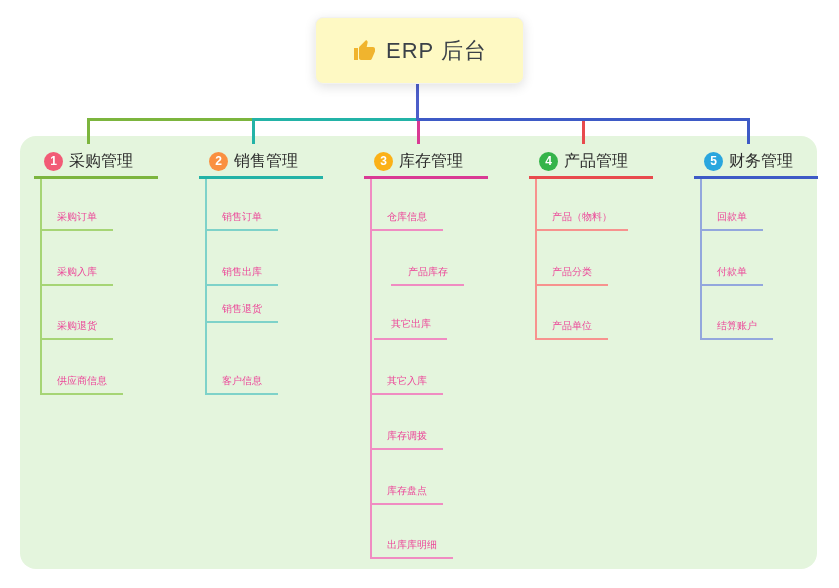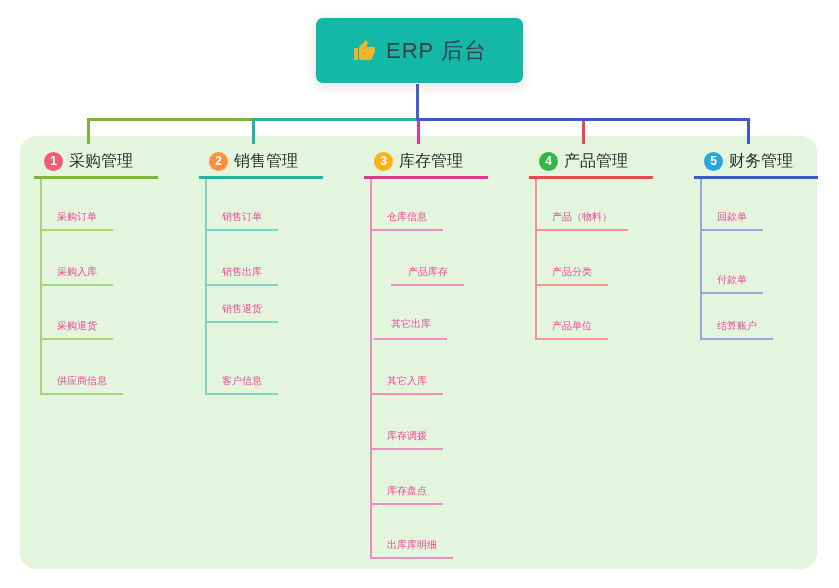--- a/index.html
+++ b/index.html
@@ -6,21 +6,21 @@
   #stage{
     position:relative;width:839px;height:588px;overflow:hidden;background:#ffffff;
     font-family:"Liberation Sans","DejaVu Sans",sans-serif;
   }
   #panel{
     position:absolute;left:20px;top:136px;width:797px;height:433px;
     border-radius:16px;
   }
   #root-node{
     position:absolute;left:315px;top:17px;width:207px;height:65px;
-    background:#14b8a6;border:1px solid #f1f1f1;border-radius:8px;
+    background:#fef9c3;border:1px solid #f1f1f1;border-radius:8px;
     box-shadow:0 3px 12px rgba(0,0,0,.12);
     display:flex;align-items:center;justify-content:center;gap:10px;
   }
   #root-node .root-label{font-size:22px;color:#3b4148;letter-spacing:1px;}
   .hline{position:absolute;top:118px;height:3px;}
   .stub{position:absolute;top:118px;width:3px;height:26px;}
   #root-stem{position:absolute;left:416px;top:81px;width:3px;height:40px;}
   .branch-title{
     position:absolute;top:147px;width:114px;height:29px;
     display:flex;align-items:center;gap:6px;padding-left:10px;
@@ -131,21 +131,21 @@
         <span class="child-label">产品单位</span>
       </div>
       <div class="branch-title" style="left: 694px; border-bottom: 3px solid rgb(62, 90, 198);">
         <span class="branch-badge" style="background: rgb(42, 166, 222);">5</span>
         <span class="branch-label">财务管理</span>
       </div>
       <div class="vline" style="left: 700px; top: 179px; height: 161.4px; background: rgb(147, 167, 221);"></div>
       <div class="child-node" style="left: 700px; top: 204px; border-bottom: 2px solid rgb(147, 167, 221);">
         <span class="child-label">回款单</span>
       </div>
-      <div class="child-node" style="left: 700px; top: 267px; border-bottom: 2px solid rgb(147, 167, 221);">
+      <div class="child-node" style="left: 700px; top: 259px; border-bottom: 2px solid rgb(147, 167, 221);">
         <span class="child-label">付款单</span>
       </div>
       <div class="child-node" style="left: 700px; top: 313px; border-bottom: 2px solid rgb(147, 167, 221);">
         <span class="child-label">结算账户</span>
       </div>
     </div>
   <div id="root-stem" style="background: rgb(76, 94, 201);"></div>
   <div id="root-node">
     <span style="display:flex;">
       <svg id="root-icon" width="24" height="24" viewBox="0 0 24 24" style="fill: rgb(240, 180, 46);">

